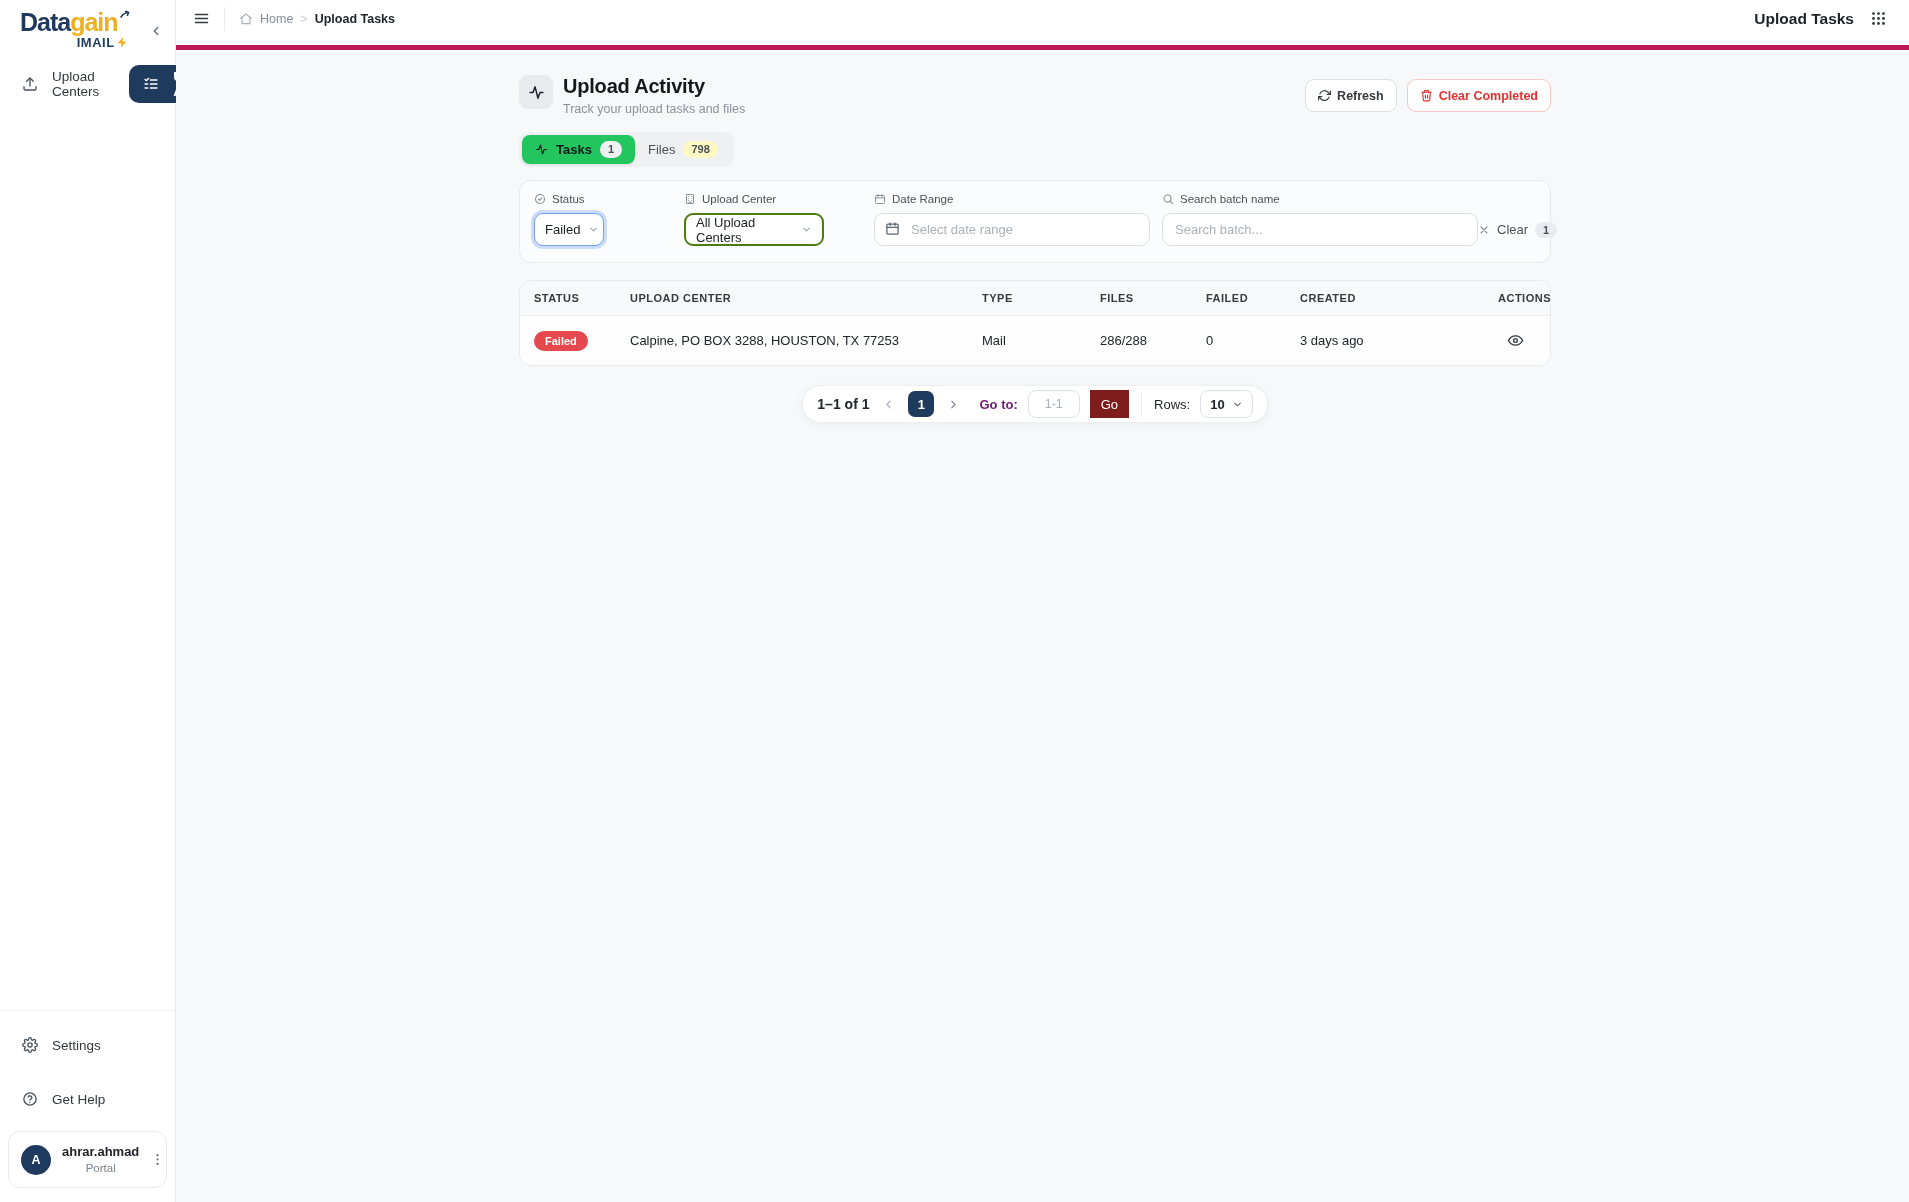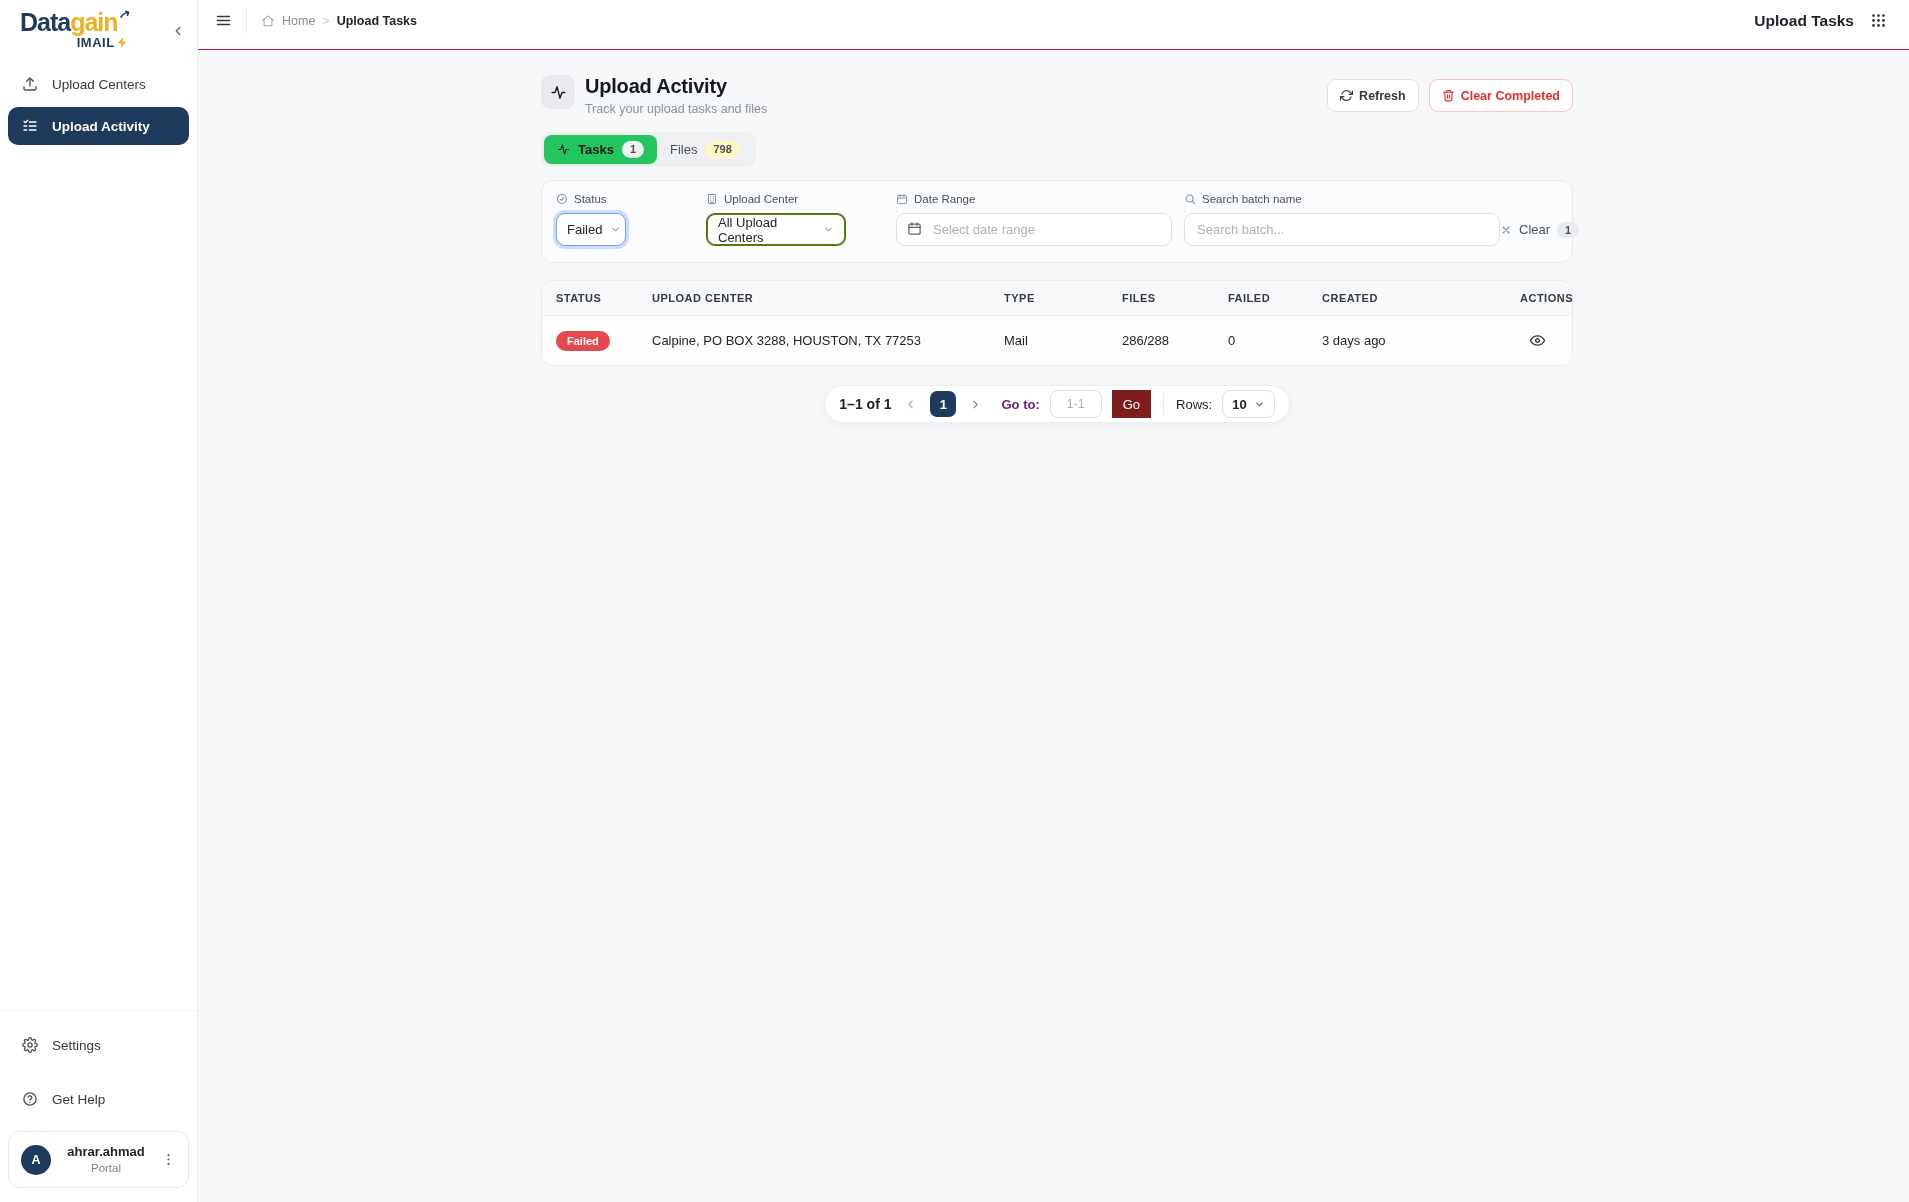--- a/index.html
+++ b/index.html
@@ -1,47 +1,47 @@
 <!DOCTYPE html>
 <html><head>
 <meta charset="utf-8">
 <style>
   * { margin:0; padding:0; box-sizing:border-box; }
   html,body { width:1909px; height:1202px; }
   body { font-family:"Liberation Sans", sans-serif; background:#f7f8f9; color:#1d2229; overflow:hidden; }
   .app { width:1909px; height:1202px; display:flex; }
 
   
-  .sidebar { width:198px; background:#fff; border-right:1px solid #e8eaed; display:flex; flex-direction:column; flex-shrink:0; }
+  .sidebar { width:176px; background:#fff; border-right:1px solid #e8eaed; display:flex; flex-direction:column; flex-shrink:0; }
   .logo-row { display:flex; align-items:flex-start; justify-content:space-between; padding:10px 12px 4px 20px; }
   .logo-block { line-height:1; }
   .logo-main { font-size:25px; font-weight:700; letter-spacing:-1px; display:flex; align-items:flex-start; }
   .logo-part1 { color:#1e3a5f; }
   .logo-part2 { color:#efaf1f; }
   .logo-arrow { margin-left:1px; margin-top:-2px; color:#1e3a5f; }
   .logo-sub { text-align:right; font-size:13px; font-weight:700; color:#1e3a5f; letter-spacing:0.5px; margin-top:1px; padding-right:2px; display:flex; justify-content:flex-end; align-items:center; gap:1px; }
   .collapse-btn { color:#5b6570; margin-top:14px; cursor:pointer; display:flex; }
-  .nav { margin-top:10px; display:flex; flex-direction:column; }
+  .nav { margin-top:10px; display:flex; flex-direction:row; }
   .nav-item { display:flex; align-items:center; gap:14px; height:38px; padding:0 14px; margin:2px 8px; font-size:13.5px; font-weight:500; color:#32383e; border-radius:10px; cursor:pointer; }
   .nav-item .nv-ic { display:flex; color:#4a5259; }
   .nav-item.active { background:#1e3a5c; color:#fff; font-weight:600; }
   .nav-item.active .nv-ic { color:#fff; }
   .sidebar-footer { margin-top:auto; border-top:1px solid #f0f2f4; padding:12px 0 14px; }
   .footer-item { display:flex; align-items:center; gap:14px; height:44px; padding:0 22px; font-size:13.5px; font-weight:500; color:#32383e; cursor:pointer; margin-bottom:10px; }
   .footer-item .nv-ic { display:flex; color:#4a5259; }
   .user-card { margin:4px 8px 0; border:1px solid #e8eaed; border-radius:12px; padding:12px; display:flex; align-items:center; gap:11px; }
   .avatar { width:30px; height:30px; border-radius:50%; background:#1e3a5f; color:#fff; font-size:12.5px; font-weight:700; display:flex; align-items:center; justify-content:center; flex-shrink:0; }
   .user-meta { flex:1; line-height:1.25;text-align:center; }
   .user-name { font-size:13px; font-weight:700; color:#1d2229; }
   .user-role { font-size:11.5px; color:#7a838c; }
   .user-dots { color:#5b6570; cursor:pointer; display:flex; }
 
   
   .main { flex:1; display:flex; flex-direction:column; min-width:0; }
-  .topbar { height:50px; background:#fff; border-bottom:1px solid #be185d; display:flex; align-items:center; padding:0 22px 8px 17px; flex-shrink:0; }
+  .topbar { height:50px; background:#fff; border-bottom:5px solid #be185d; display:flex; align-items:center; padding:0 22px 8px 17px; flex-shrink:0; }
   .hamburger { color:#343a40; cursor:pointer; display:flex; }
   .topbar-divider { width:1px; height:24px; background:#e8eaed; margin:0 14px; }
   .breadcrumb { display:flex; align-items:center; gap:7px; font-size:12.5px; }
   .bc-home-ic { color:#aab2ba; display:flex; }
   .bc-home { color:#868e96; cursor:pointer; }
   .bc-sep { color:#c6cdd3; }
   .bc-current { font-weight:700; color:#1d2229; }
   .topbar-right { margin-left:auto; display:flex; align-items:center; gap:16px; }
   .topbar-title { font-size:15.5px; font-weight:700; color:#1d2229; }
   .grid-icon { color:#343a40; cursor:pointer; display:flex; }

